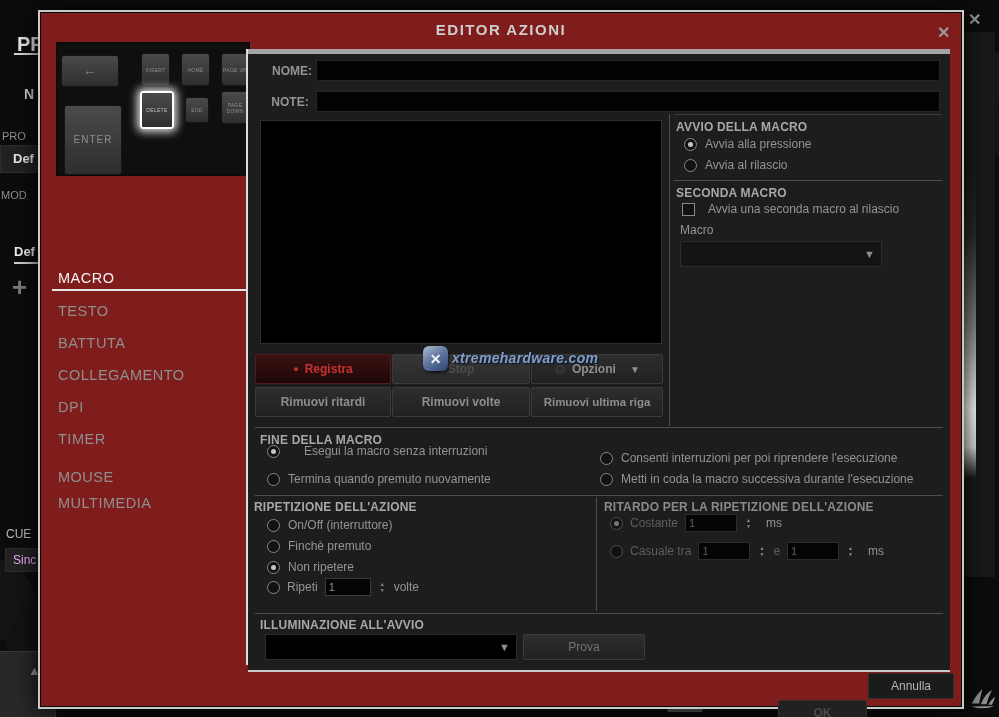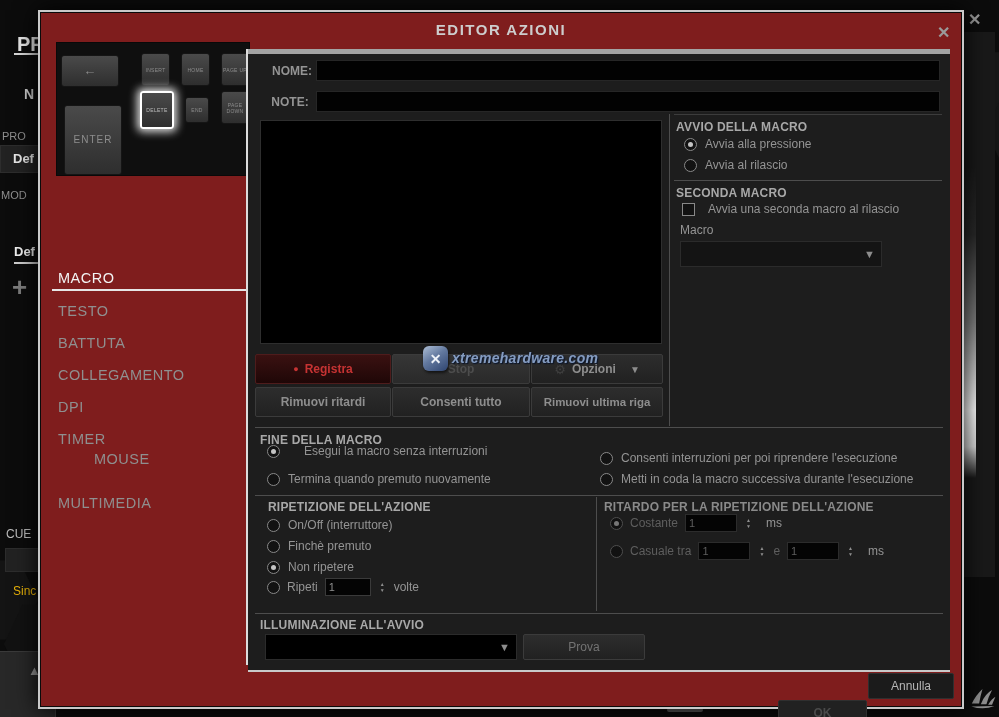--- a/index.html
+++ b/index.html
@@ -87,21 +87,21 @@
   <div class="t bg-frag" style="left:2px;top:130px;width:36px;font-size:11px;color:#8f8f8f;">PRO</div>
   <div class="t bg-box" style="left:0px;top:145px;width:38px;height:26px;">
     <div class="t bg-frag" style="left:12px;top:5px;width:26px;font-size:13px;font-weight:bold;color:#e6e6e6;">Def</div>
   </div>
   <div class="t bg-frag" style="left:1px;top:189px;width:37px;font-size:11px;color:#8f8f8f;">MOD</div>
   <div class="t bg-frag" style="left:14px;top:244px;width:24px;font-size:13px;font-weight:bold;color:#f0f0f0;">Def</div>
   <div class="t" style="left:14px;top:262px;width:24px;height:2px;background:#cfcfcf;"></div>
   <div class="t bg-frag" style="left:12px;top:272px;width:26px;font-size:26px;font-weight:bold;color:#7d7d7d;">+</div>
   <div class="t bg-frag" style="left:6px;top:527px;width:32px;font-size:12px;color:#bdbdbd;">CUE</div>
   <div class="t bg-box" style="left:5px;top:548px;width:33px;height:22px;">
-    <div class="t bg-frag" style="left:7px;top:4px;width:26px;font-size:12px;color:#eab308;margin-top:31px;">Sinc</div>
+    <div class="t bg-frag" style="left:7px;top:4px;width:26px;font-size:12px;color:#f0abfc;">Sinc</div>
   </div>
   <div class="t upbtn" style="left:0px;top:651px;width:55px;height:66px;">
     <span class="t" style="left:28px;top:11px;font-size:13px;color:#9a9a9a;">▲</span>
   </div>
 
   <div class="t rightcol" style="left:960px;top:32px;width:34px;height:545px;"></div>
   <div class="t glow" style="left:963px;top:166px;width:13px;height:312px;"></div>
   <div class="t xclose" style="left:968px;top:10px;">✕</div>
 
   <div class="t" style="left:667px;top:708px;width:36px;height:4px;background:#585858;border-radius:2px;"></div>
@@ -127,21 +127,21 @@
       <div class="key" style="left:164px;top:48px;width:26px;height:31px;">PAGE DOWN</div>
     </div>
 
     <div class="menu-item sel" style="top:258px;">MACRO</div>
     <div class="t" style="left:12px;top:277px;width:196px;height:2px;background:#e6e6e6;"></div>
     <div class="menu-item" style="top:291px;">TESTO</div>
     <div class="menu-item" style="top:323px;">BATTUTA</div>
     <div class="menu-item" style="top:355px;">COLLEGAMENTO</div>
     <div class="menu-item" style="top:387px;">DPI</div>
     <div class="menu-item" style="top:419px;">TIMER</div>
-    <div class="menu-item" style="top:439px;margin-left:36px;">MOUSE</div>
+    <div class="menu-item" style="top:457px;">MOUSE</div>
     <div class="menu-item" style="top:483px;">MULTIMEDIA</div>
 
     <div class="t vsep" style="left:206px;top:37px;height:616px;"></div>
 
     <div class="t panel" style="left:208px;top:37px;width:702px;height:616px;">
 
       <div class="t lbl" style="left:20px;top:10px;width:44px;text-align:right;font-weight:bold;">NOME:</div>
       <input class="tinput" style="left: 68px; top: 6px; width: 614px; height: 19px;" type="text" value="">
       <div class="t lbl" style="left:20px;top:41px;width:44px;text-align:center;font-weight:bold;">NOTE:</div>
       <input class="tinput" style="left: 68px; top: 37px; width: 614px; height: 19px;" type="text" value="">
@@ -182,21 +182,21 @@
       </div>
       <div class="btn soft" style="left:283px;top:300px;width:130px;height:28px;">
         <span style="color:#3f3f3f;font-size:13px;">⚙</span>
         <span style="font-weight:bold;color:#8e8e8e;">Opzioni</span>
         <span style="color:#8d8d8d;font-size:10px;margin-left:8px;">▼</span>
       </div>
       <div class="btn" style="left:7px;top:333px;width:134px;height:28px;">
         <span>Rimuovi ritardi</span>
       </div>
       <div class="btn" style="left:144px;top:333px;width:136px;height:28px;">
-        <span>Consenti tutto</span>
+        <span>Rimuovi volte</span>
       </div>
       <div class="btn" style="left:283px;top:333px;width:130px;height:28px;font-size:11.5px;">
         <span>Rimuovi ultima riga</span>
       </div>
 
       <div class="hdiv" style="left:7px;top:373px;width:688px;"></div>
       <div class="sec-h" style="left:12px;top:379px;">FINE DELLA MACRO</div>
       <div class="row" style="left:19px;top:389px;gap:24px;">
         <span class="rb on"></span>
         <span class="lbl">Esegui la macro senza interruzioni</span>
@@ -208,21 +208,21 @@
       <div class="row" style="left:352px;top:396px;">
         <span class="rb"></span>
         <span class="lbl">Consenti interruzioni per poi riprendere l'esecuzione</span>
       </div>
       <div class="row" style="left:352px;top:417px;">
         <span class="rb"></span>
         <span class="lbl">Metti in coda la macro successiva durante l'esecuzione</span>
       </div>
 
       <div class="hdiv" style="left:7px;top:441px;width:688px;"></div>
-      <div class="sec-h" style="left:20px;top:446px;">RIPETIZIONE DELL'AZIONE</div>
+      <div class="sec-h" style="left:6px;top:446px;">RIPETIZIONE DELL'AZIONE</div>
       <div class="row" style="left:19px;top:463px;">
         <span class="rb"></span>
         <span class="lbl">On/Off (interruttore)</span>
       </div>
       <div class="row" style="left:19px;top:484px;">
         <span class="rb"></span>
         <span class="lbl">Finchè premuto</span>
       </div>
       <div class="row" style="left:19px;top:505px;">
         <span class="rb on"></span>

